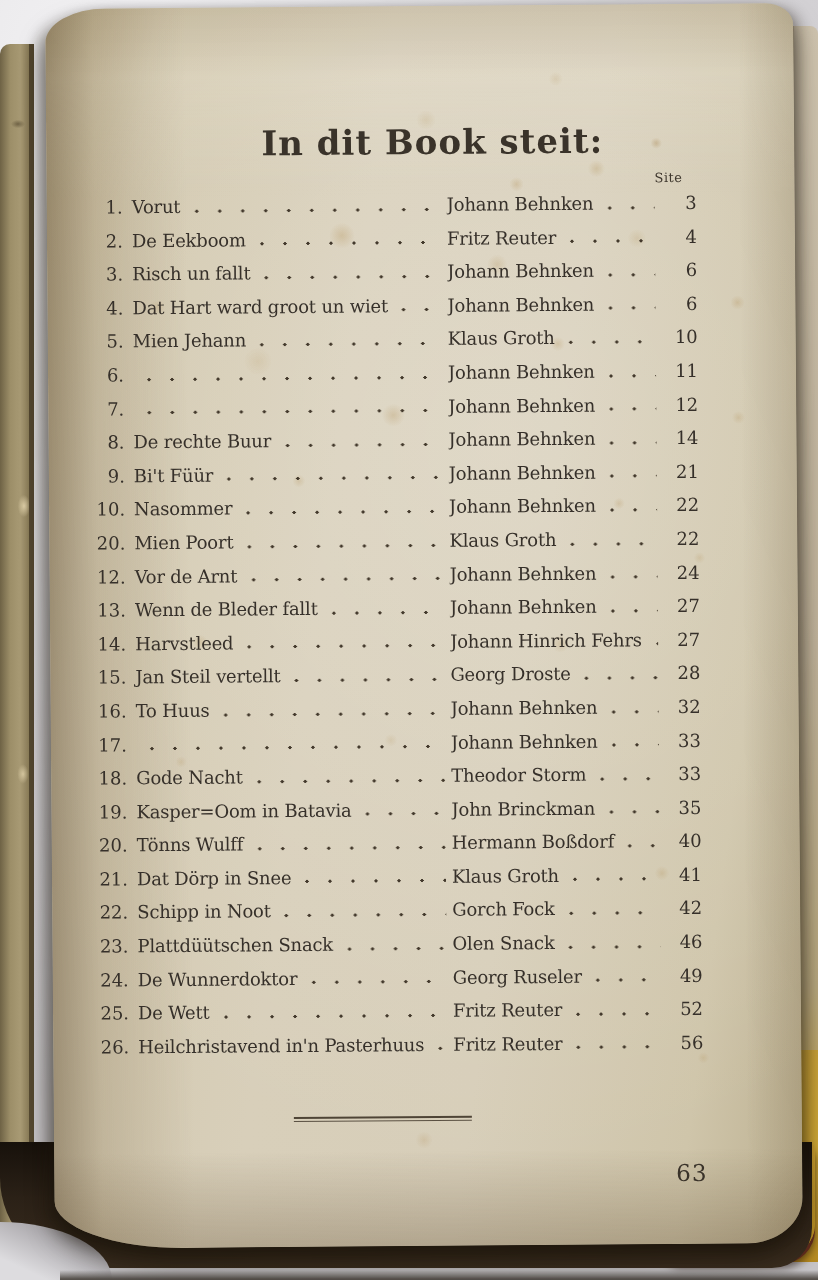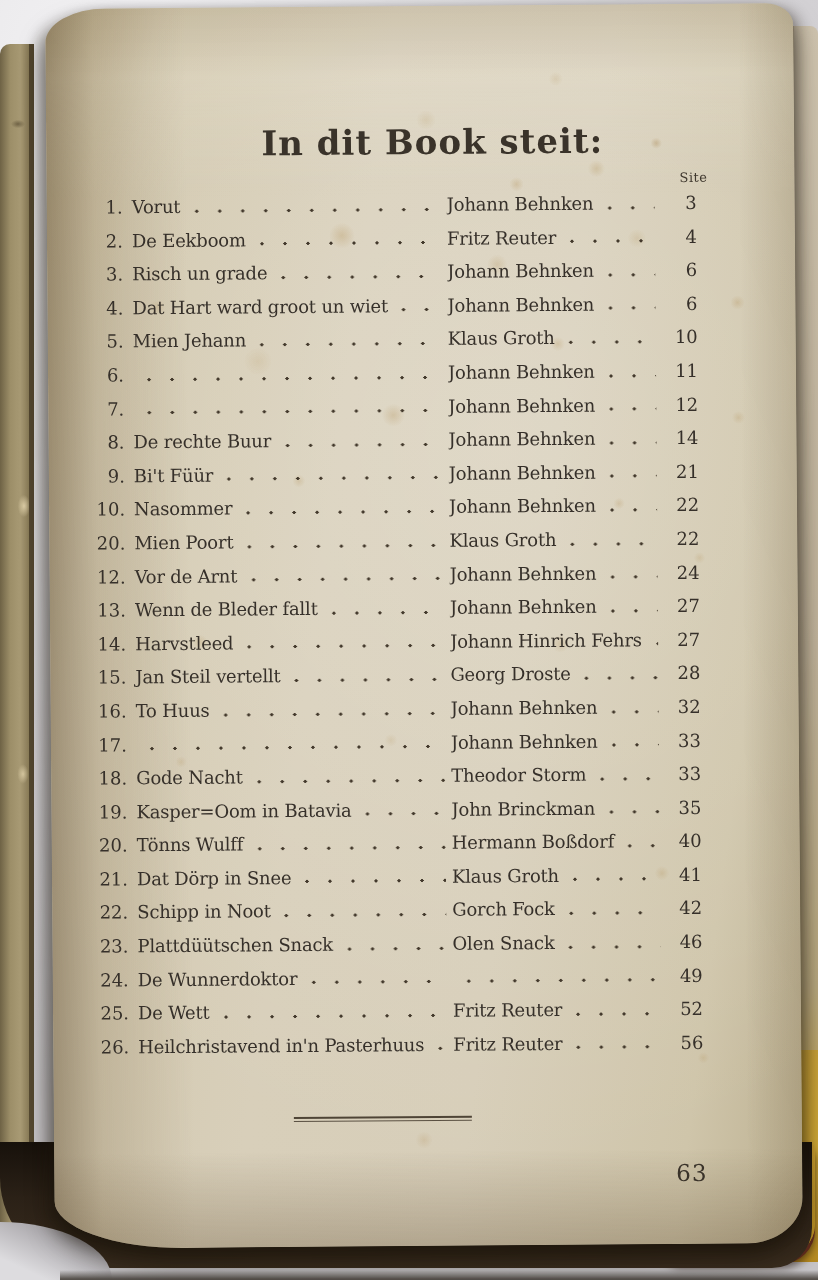--- a/index.html
+++ b/index.html
@@ -100,21 +100,21 @@
       radial-gradient(9px  at 340px 734px, rgba(176,140,80,.18), rgba(176,140,80,0) 72%),
       radial-gradient(8px  at 650px 1054px,rgba(176,140,80,.22), rgba(176,140,80,0) 72%),
       radial-gradient(10px at 110px 299px, rgba(176,140,80,.22), rgba(176,140,80,0) 72%);
   }
   .content{position:absolute;inset:0;color:#372f25;}
   .page-title{
     position:absolute;left:0;top:116px;width:100%;padding-left:24px;margin:0;
     text-align:center;font-size:34px;font-weight:bold;letter-spacing:1px;color:#3a332a;
   }
   .site-label{
-    position:absolute;top:166px;right:87px;font-size:13px;color:#3f382e;letter-spacing:.5px;
+    position:absolute;top:166px;right:112px;font-size:13px;color:#3f382e;letter-spacing:.5px;
   }
   .toc{position:absolute;left:42px;top:182px;width:608px;}
   .row{display:flex;height:33.6px;line-height:33.6px;font-size:18px;white-space:nowrap;color:#36302a;}
   .num{width:36px;flex:none;text-align:right;padding-right:2px;}
   .titlewrap{width:322px;flex:none;display:flex;padding-left:7px;overflow:hidden;}
   .authorwrap{flex:1;display:flex;overflow:hidden;}
   .title,.author{flex:none;letter-spacing:-0.2px;}
   .leader{
     flex:1;min-width:0;margin:0 6px 0 10px;align-self:stretch;
     background-image:radial-gradient(circle 1.7px at 2px 50%, #43392c 98%, rgba(67,57,44,0) 100%);
@@ -168,21 +168,21 @@
     <span class="authorwrap">
       <span class="author">Fritz Reuter</span>
       <span class="leader"></span>
     </span>
     <span class="pageno">4</span>
   </div>
 
   <div class="row">
     <span class="num">3.</span>
     <span class="titlewrap">
-      <span class="title">Risch un grade</span>
+      <span class="title">Risch un fallt</span>
       <span class="leader"></span>
     </span>
     <span class="authorwrap">
       <span class="author">Johann Behnken</span>
       <span class="leader"></span>
     </span>
     <span class="pageno">6</span>
   </div>
 
   <div class="row">
@@ -442,20 +442,21 @@
     <span class="pageno">46</span>
   </div>
 
   <div class="row">
     <span class="num">24.</span>
     <span class="titlewrap">
       <span class="title">De Wunnerdoktor</span>
       <span class="leader"></span>
     </span>
     <span class="authorwrap">
+      <span class="author">Georg Ruseler</span>
       <span class="leader"></span>
     </span>
     <span class="pageno">49</span>
   </div>
 
   <div class="row">
     <span class="num">25.</span>
     <span class="titlewrap">
       <span class="title">De Wett</span>
       <span class="leader"></span>

